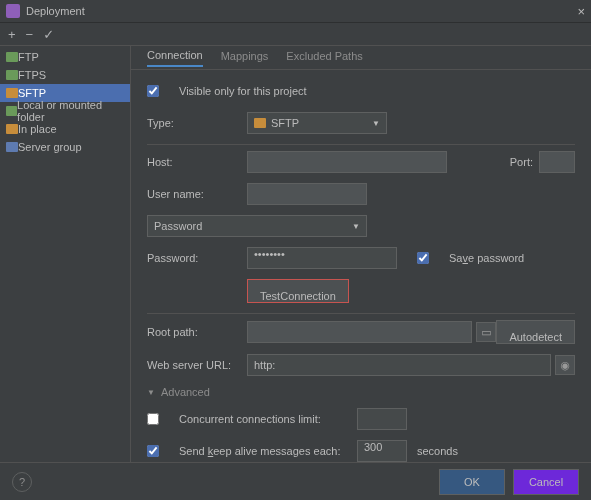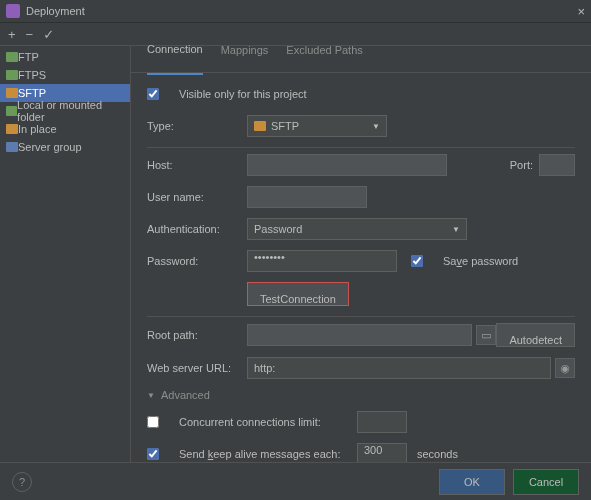--- a/index.html
+++ b/index.html
@@ -15,42 +15,42 @@
   .sb-item.selected{background:#4b6eaf;color:#fff}
   .sb-icon{width:12px;height:10px;background:#6a9a5a;border-radius:1px}
   .sb-icon.ftp{background:#6a9a5a}
   .sb-icon.ftps{background:#6a9a5a}
   .sb-icon.sftp{background:#c78d3b}
   .sb-icon.local{background:#6a9a5a}
   .sb-icon.inplace{background:#c78d3b}
   .sb-icon.group{background:#5e7bb0}
   .main{flex:1;display:flex;flex-direction:column}
   .tabs{height:26px;display:flex;align-items:center;gap:18px;padding:0 16px;border-bottom:1px solid #515151}
-  .tab{color:#8c8c8c;cursor:pointer;padding-bottom:18px}
+  .tab{color:#8c8c8c;cursor:pointer;padding-bottom:4px}
   .tab.active{color:#bbbbbb;border-bottom:2px solid #4a88c7}
   .form{padding:10px 16px 10px 16px;overflow:auto;height:100%}
   .row{display:flex;align-items:center;margin-bottom:10px;min-height:22px}
   .lbl{width:100px;color:#bbbbbb}
   .input,.select{height:22px;background:#45494a;border:1px solid #5e6060;color:#bbb;padding:0 6px;box-sizing:border-box}
   .input.redact{background:#4f5355;color:#4f5355}
   .select{display:flex;align-items:center;justify-content:space-between}
   .select .arrow{font-size:8px;color:#bbb}
   .chk{display:flex;align-items:center;gap:20px}
   .chk input{width:12px;height:12px;accent-color:#4b6eaf;margin:0}
   .chk .u{text-decoration:underline}
   .btn{height:22px;background:#4c5052;border:1px solid #5e6060;color:#bbb;padding:0 12px;display:inline-flex;align-items:flex-end;cursor:pointer}
   .btn.test{border:1px solid #c75450}
   .sep{height:1px;background:#515151;margin:6px 0}
   .icon-btn{width:18px;height:18px;background:#4c5052;border:1px solid #5e6060;display:flex;align-items:center;justify-content:center;color:#999;margin-left:4px}
   .adv-header{display:flex;align-items:center;gap:6px;color:#8c8c8c;margin:8px 0 10px}
   .adv-header .tri{font-size:8px}
   .footer{height:38px;border-top:1px solid #515151;display:flex;align-items:center;padding:0 12px;gap:8px}
   .footer .help{width:18px;height:18px;border:1px solid #5e6060;border-radius:50%;display:flex;align-items:center;justify-content:center;color:#8c8c8c;cursor:pointer}
   .footer .spacer{flex:1}
-  .footer .fbtn{height:24px;min-width:64px;background:#14532d;border:1px solid #5e6060;color:#bbb;display:flex;align-items:center;justify-content:center;cursor:pointer}
+  .footer .fbtn{height:24px;min-width:64px;background:#6d28d9;border:1px solid #5e6060;color:#bbb;display:flex;align-items:center;justify-content:center;cursor:pointer}
   .footer .fbtn.ok{border:1px solid #5e6060;background:#365880}
 </style>
 </head>
 <body>
 
 <div class="titlebar">
   <div class="icon"></div>
   <div class="title">Deployment</div>
   <div class="close">×</div>
 </div>
@@ -125,31 +125,30 @@
         <div style="margin-right:6px">Port:</div>
         <div class="input redact" style="width:36px"></div>
       </div>
 
       <div class="row">
         <div class="lbl">User name:</div>
         <div class="input redact" style="width:120px"></div>
       </div>
 
       <div class="row">
-        <div class="lbl">Authentication:</div>
         <div class="select" style="width:220px">
           <span>Password</span>
           <span class="arrow">▼</span>
         </div>
       </div>
 
       <div class="row">
         <div class="lbl">Password:</div>
         <div class="input" style="width:150px">••••••••</div>
-        <label class="chk" style="margin-left:14px">
+        <label class="chk" style="margin-left:20px">
           <input type="checkbox" checked="" style="">
           <span>Sa<span class="u">v</span>e password</span>
         </label>
       </div>
 
       <div class="row">
         <div class="lbl"></div>
         <div class="btn test">Test <span class="u">C</span>onnection</div>
       </div>
 

